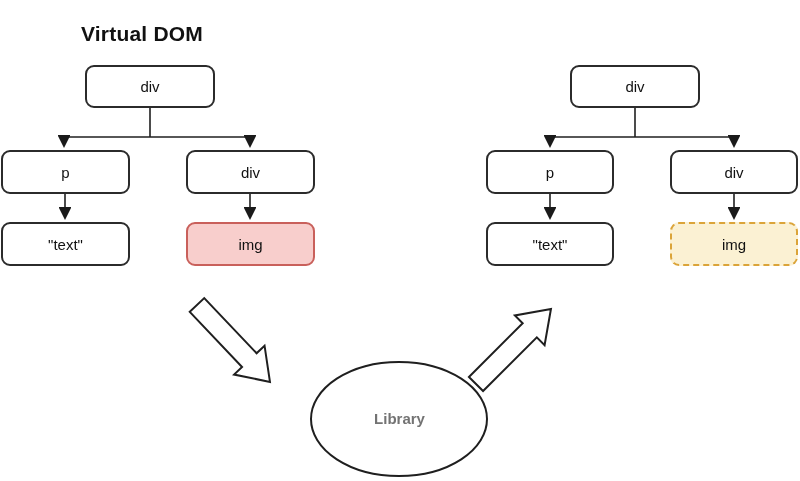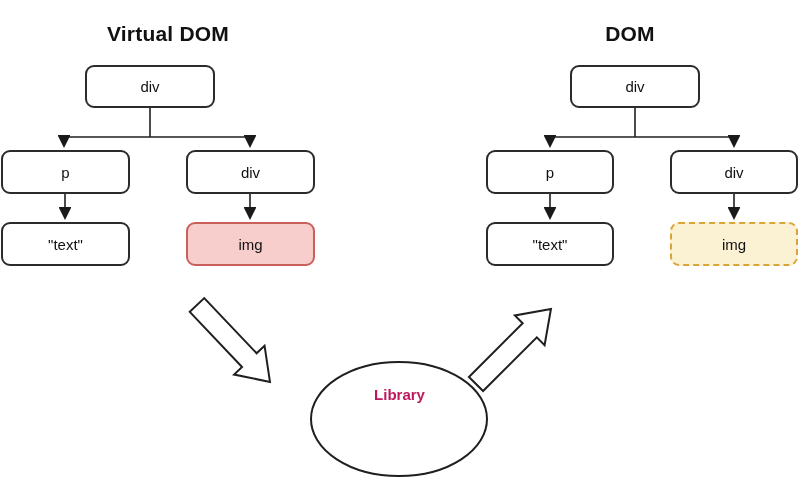--- a/index.html
+++ b/index.html
@@ -17,21 +17,21 @@
     width: 800px; height: 481px;
   }
   .tree-title {
     position: absolute;
     text-align: center;
     font-size: 21px;
     font-weight: bold;
     color: #111111;
     letter-spacing: 0.2px;
   }
-  #t1-title { left: 55px;  top: 22px; width: 226px; }
+  #t1-title { left: 29px;  top: 22px; width: 226px; }
   #t2-title { left: 525px; top: 22px; width: 210px; }
   .node {
     position: absolute;
     box-sizing: border-box;
     border: 2px solid var(--node-border, #2b2b2b);
     border-radius: 9px;
     background: #ffffff;
     display: flex;
     align-items: center;
     justify-content: center;
@@ -54,26 +54,26 @@
   #t1-text { left: 1px;   top: 222px; width: 129px; height: 44px; }
   #t1-img  { left: 186px; top: 222px; width: 129px; height: 44px; }
   
   #t2-root { left: 570px; top: 65px;  width: 130px; height: 43px; }
   #t2-p    { left: 486px; top: 150px; width: 128px; height: 44px; }
   #t2-div  { left: 670px; top: 150px; width: 128px; height: 44px; }
   #t2-text { left: 486px; top: 222px; width: 128px; height: 44px; }
   #t2-img  { left: 670px; top: 222px; width: 128px; height: 44px; }
   .library-label {
     position: absolute;
-    left: 312px; top: 386px;
+    left: 312px; top: 410px;
     width: 175px;
     text-align: center;
     font-size: 15px;
     font-weight: bold;
-    color: #be185d;
+    color: #737373;
   }
 </style>
 </head>
 <body>
 
 <div class="canvas">
 
   <svg class="overlay" viewBox="0 0 800 481" xmlns="http://www.w3.org/2000/svg">
     <defs>
       <marker id="arrowhead" viewBox="0 0 10 10" refX="8.5" refY="5" markerWidth="8" markerHeight="8" orient="auto-start-reverse">
@@ -107,21 +107,20 @@
   </svg>
 
   <div class="tree-title" id="t1-title">Virtual DOM</div>
 
   <div class="node" id="t1-root">div</div>
   <div class="node" id="t1-p">p</div>
   <div class="node" id="t1-div">div</div>
   <div class="node" id="t1-text">"text"</div>
   <div class="node changed" id="t1-img">img</div>
 
-  <div class="tree-title" id="t2-title">DOM</div>
 
   <div class="node" id="t2-root">div</div>
   <div class="node" id="t2-p">p</div>
   <div class="node" id="t2-div">div</div>
   <div class="node" id="t2-text">"text"</div>
   <div class="node patched" id="t2-img">img</div>
 
   <div class="library-label">Library</div>
 
 </div>

